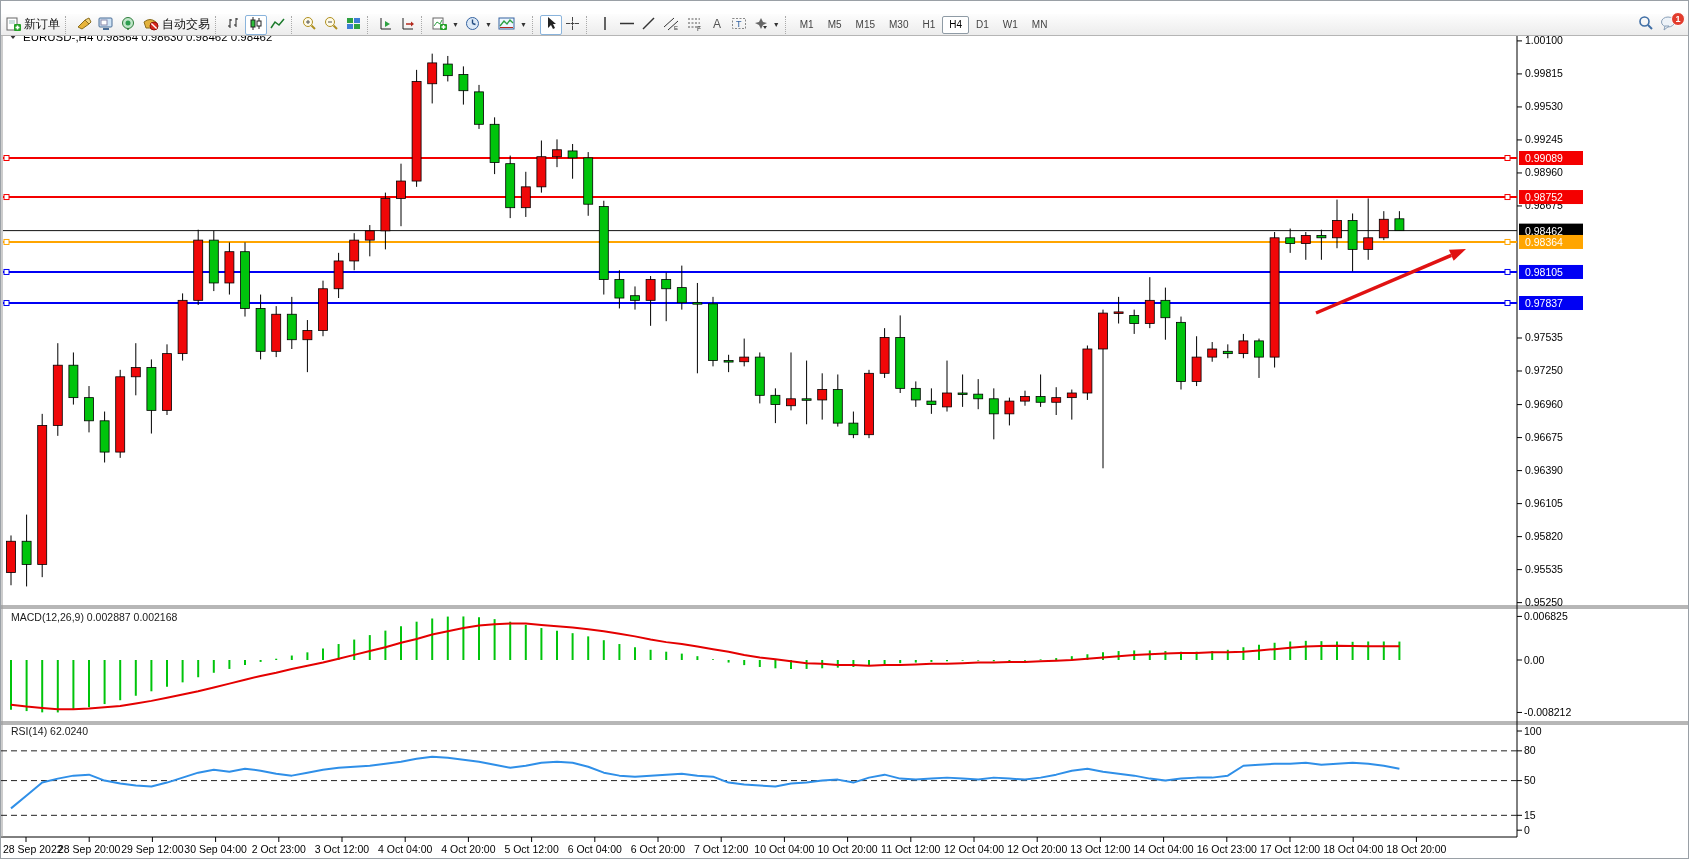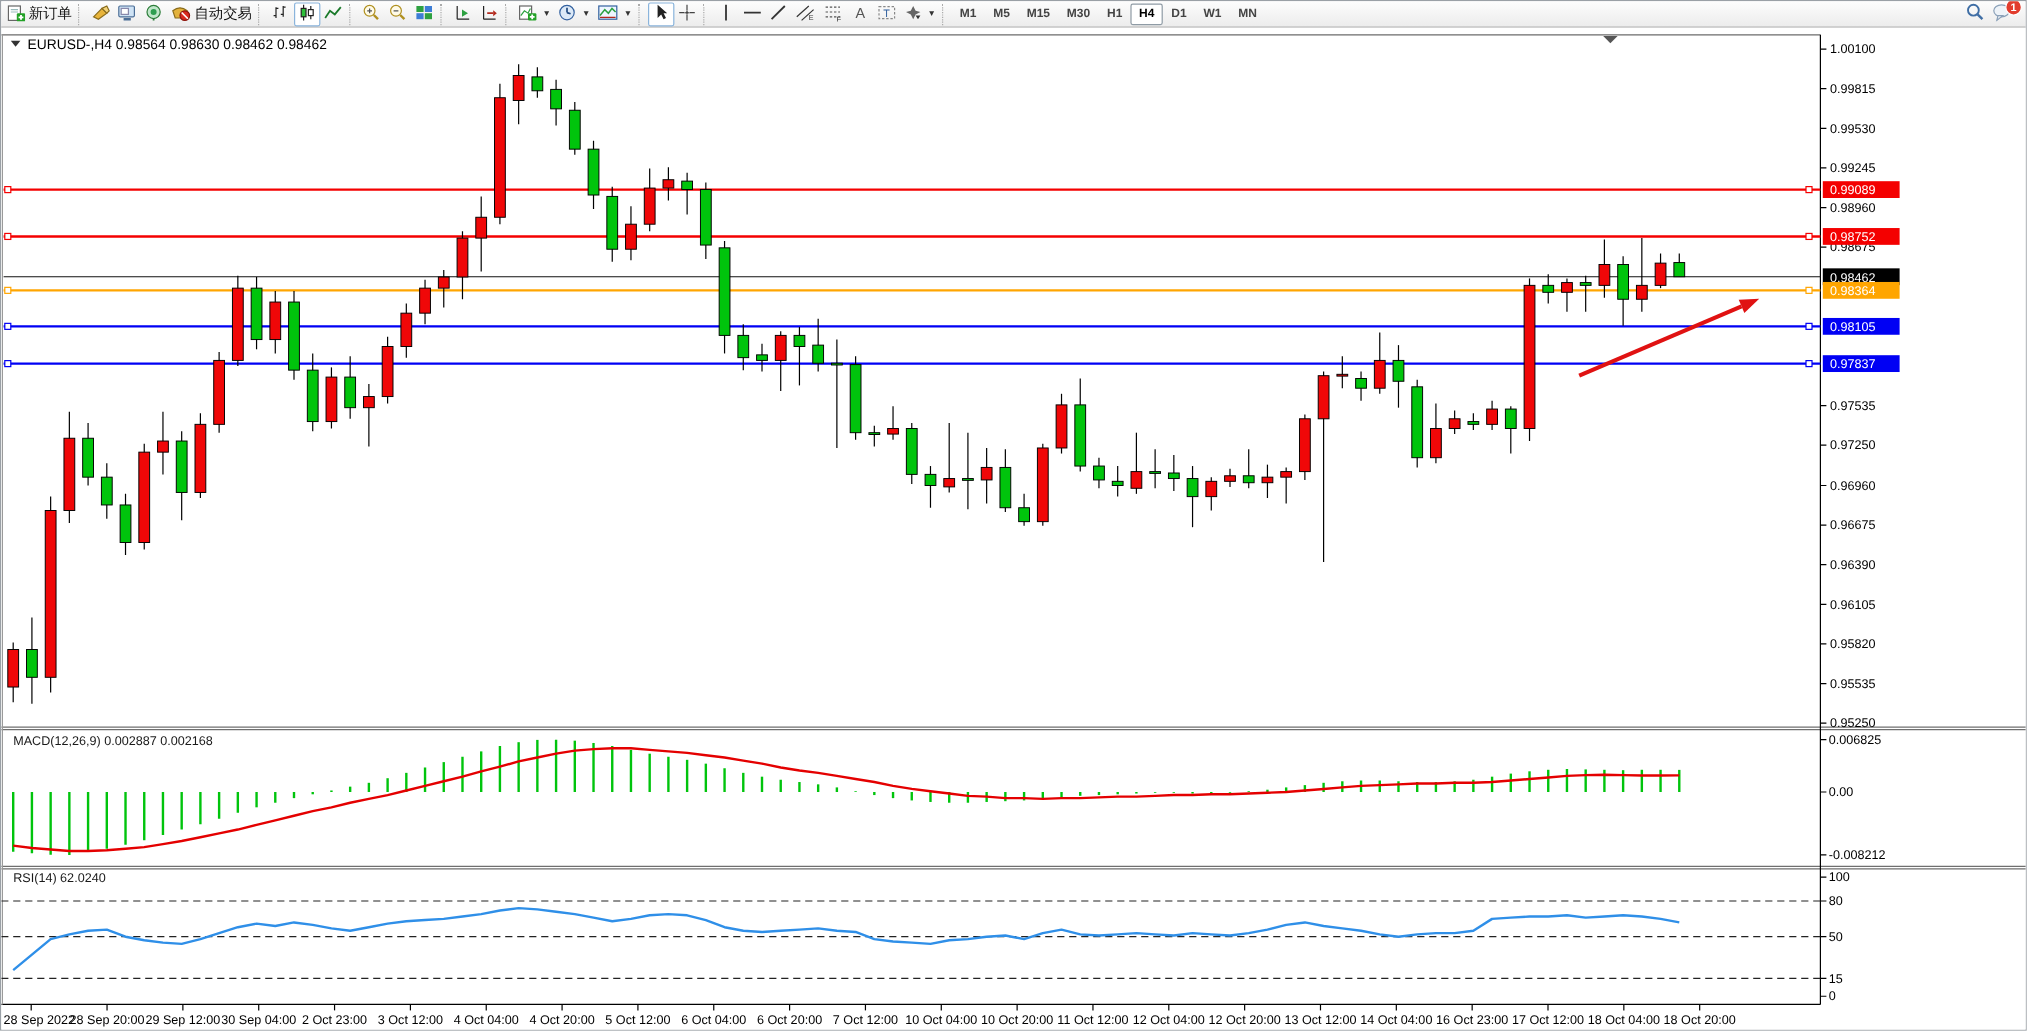--- a/index.html
+++ b/index.html
@@ -1,25 +1,25 @@
 <!DOCTYPE html>
 <html><head>
 <meta charset="utf-8">
 <style>
   html,body{margin:0;padding:0;background:#e8e8e8;font-family:"Liberation Sans",sans-serif;}
   .app{position:relative;width:1689px;height:859px;background:#fff;overflow:hidden;border:1px solid #9aa0a6;box-sizing:border-box;}
   
-  .toolbar{position:absolute;top:0;left:0;width:100%;height:22px;background:linear-gradient(#fdfdfd,#ececec);
+  .toolbar{position:absolute;top:13px;left:0;width:100%;height:22px;background:linear-gradient(#fdfdfd,#ececec);
     border-bottom:1px solid #b5b5b5;display:flex;align-items:center;padding:0 2px;box-sizing:border-box;z-index:5;}
   .tb{height:20px;min-width:22px;border:1px solid transparent;background:transparent;display:flex;align-items:center;
     justify-content:center;padding:0 2px;margin:0;font-family:"Liberation Sans",sans-serif;font-size:12px;color:#222;gap:3px;}
   .tb.pressed{background:#fff;border:1px solid #8ab4dc;border-radius:2px;}
   .tb .cjk{font-size:12px;color:#111;}
   .sep{width:5px;height:18px;margin:0 2px;border-left:1px dotted #aaa;}
-  .tf{height:18px;min-width:25px;border:1px solid transparent;background:transparent;font-size:10px;font-weight:700;
+  .tf{height:18px;min-width:25px;border:1px solid transparent;background:transparent;font-size:10px;font-weight:400;
     color:#444;display:flex;align-items:center;justify-content:center;font-family:"Liberation Sans",sans-serif;}
   .tf.active{background:#fff;border:1px solid #8f9ba5;border-radius:2px;color:#000;}
   .dd{font-size:7px;color:#333;margin-left:1px;}
   .spacer{flex:1;}
   .badge{position:relative;}
   .badge .cnt{position:absolute;top:-4px;right:-6px;background:#e23c2d;color:#fff;font-size:9px;font-weight:700;
     border-radius:7px;min-width:12px;height:12px;line-height:12px;text-align:center;border:1px solid #fff;}
   svg.chart{position:absolute;top:22px;left:0;}
   text{font-family:"Liberation Sans",sans-serif;}
 </style>

